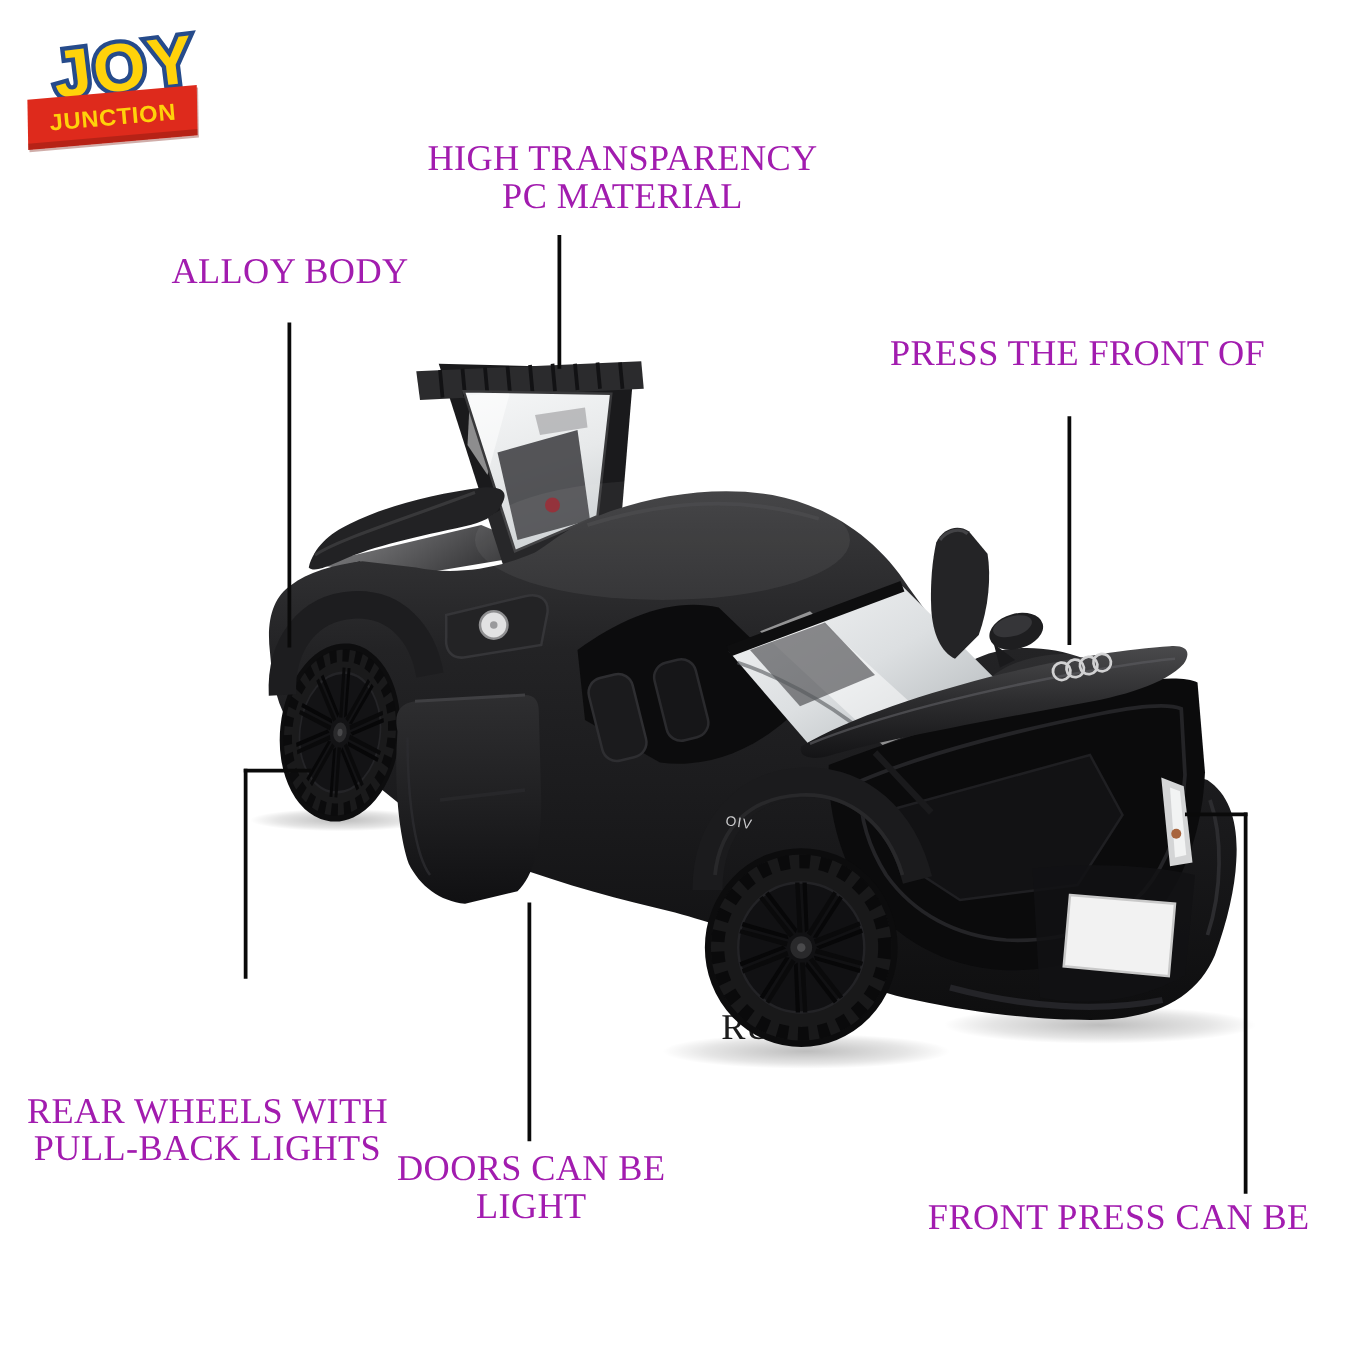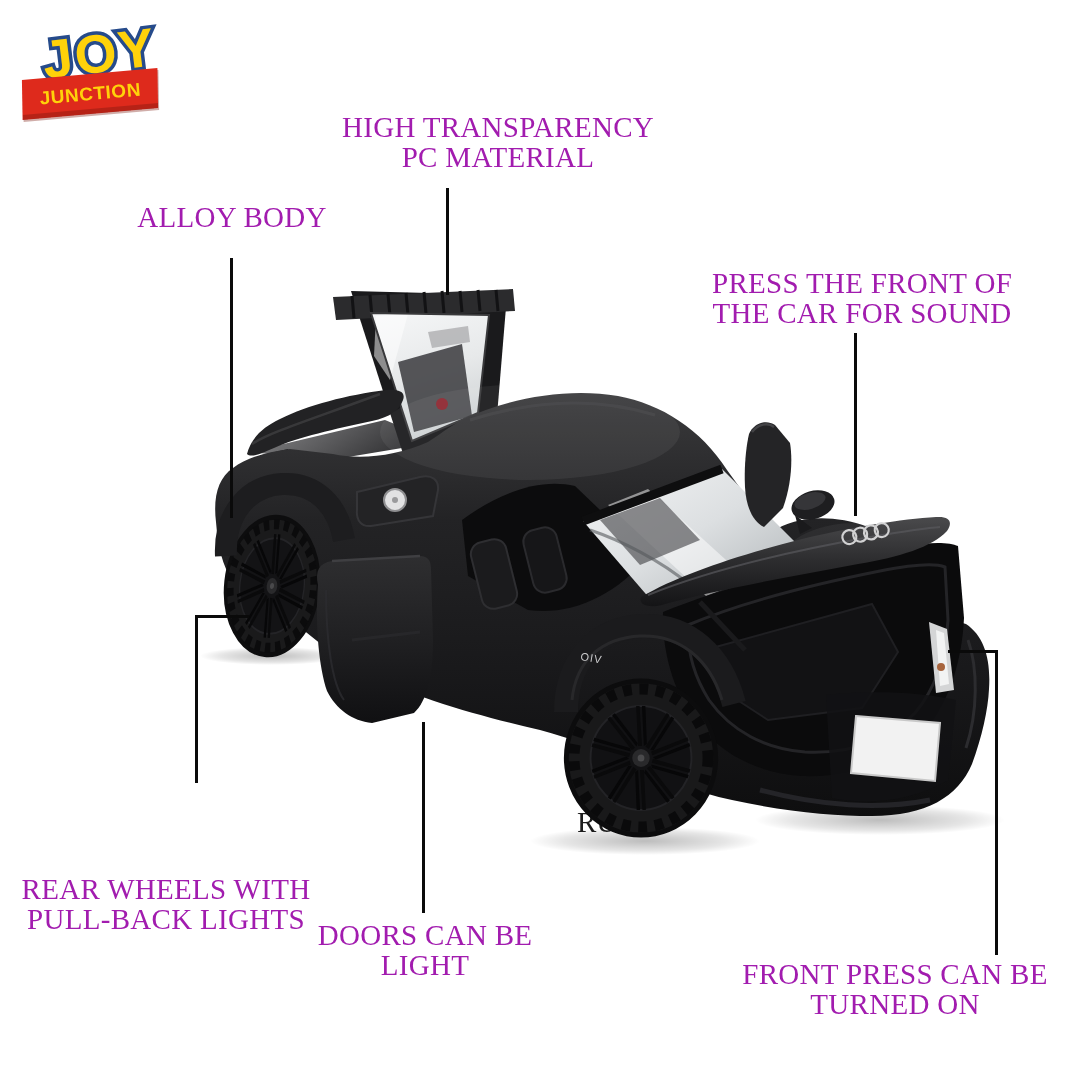--- a/index.html
+++ b/index.html
@@ -243,31 +243,29 @@
     <div>HIGH TRANSPARENCY</div>
     <div>PC MATERIAL</div>
   </div>
 
   <div class="callout cl" style="left:82px;top:202px;width:300px;">
     <div>ALLOY BODY</div>
   </div>
 
   <div class="callout cl" style="left:712px;top:234px;width:300px;margin-top:34px;">
     <div>PRESS THE FRONT OF</div>
-    <div>THE CAR FOR SOUND</div>
   </div>
 
   <div class="callout cl" style="left:15px;top:874px;width:302px;">
     <div>REAR WHEELS WITH</div>
     <div>PULL-BACK LIGHTS</div>
   </div>
 
   <div class="callout cl" style="left:275px;top:920px;width:300px;">
     <div>DOORS CAN BE</div>
     <div>LIGHT</div>
   </div>
 
   <div class="callout cl" style="left:737px;top:959px;width:316px;">
     <div>FRONT PRESS CAN BE</div>
-    <div>TURNED ON</div>
   </div>
 
 </div>
 
 </body></html>

